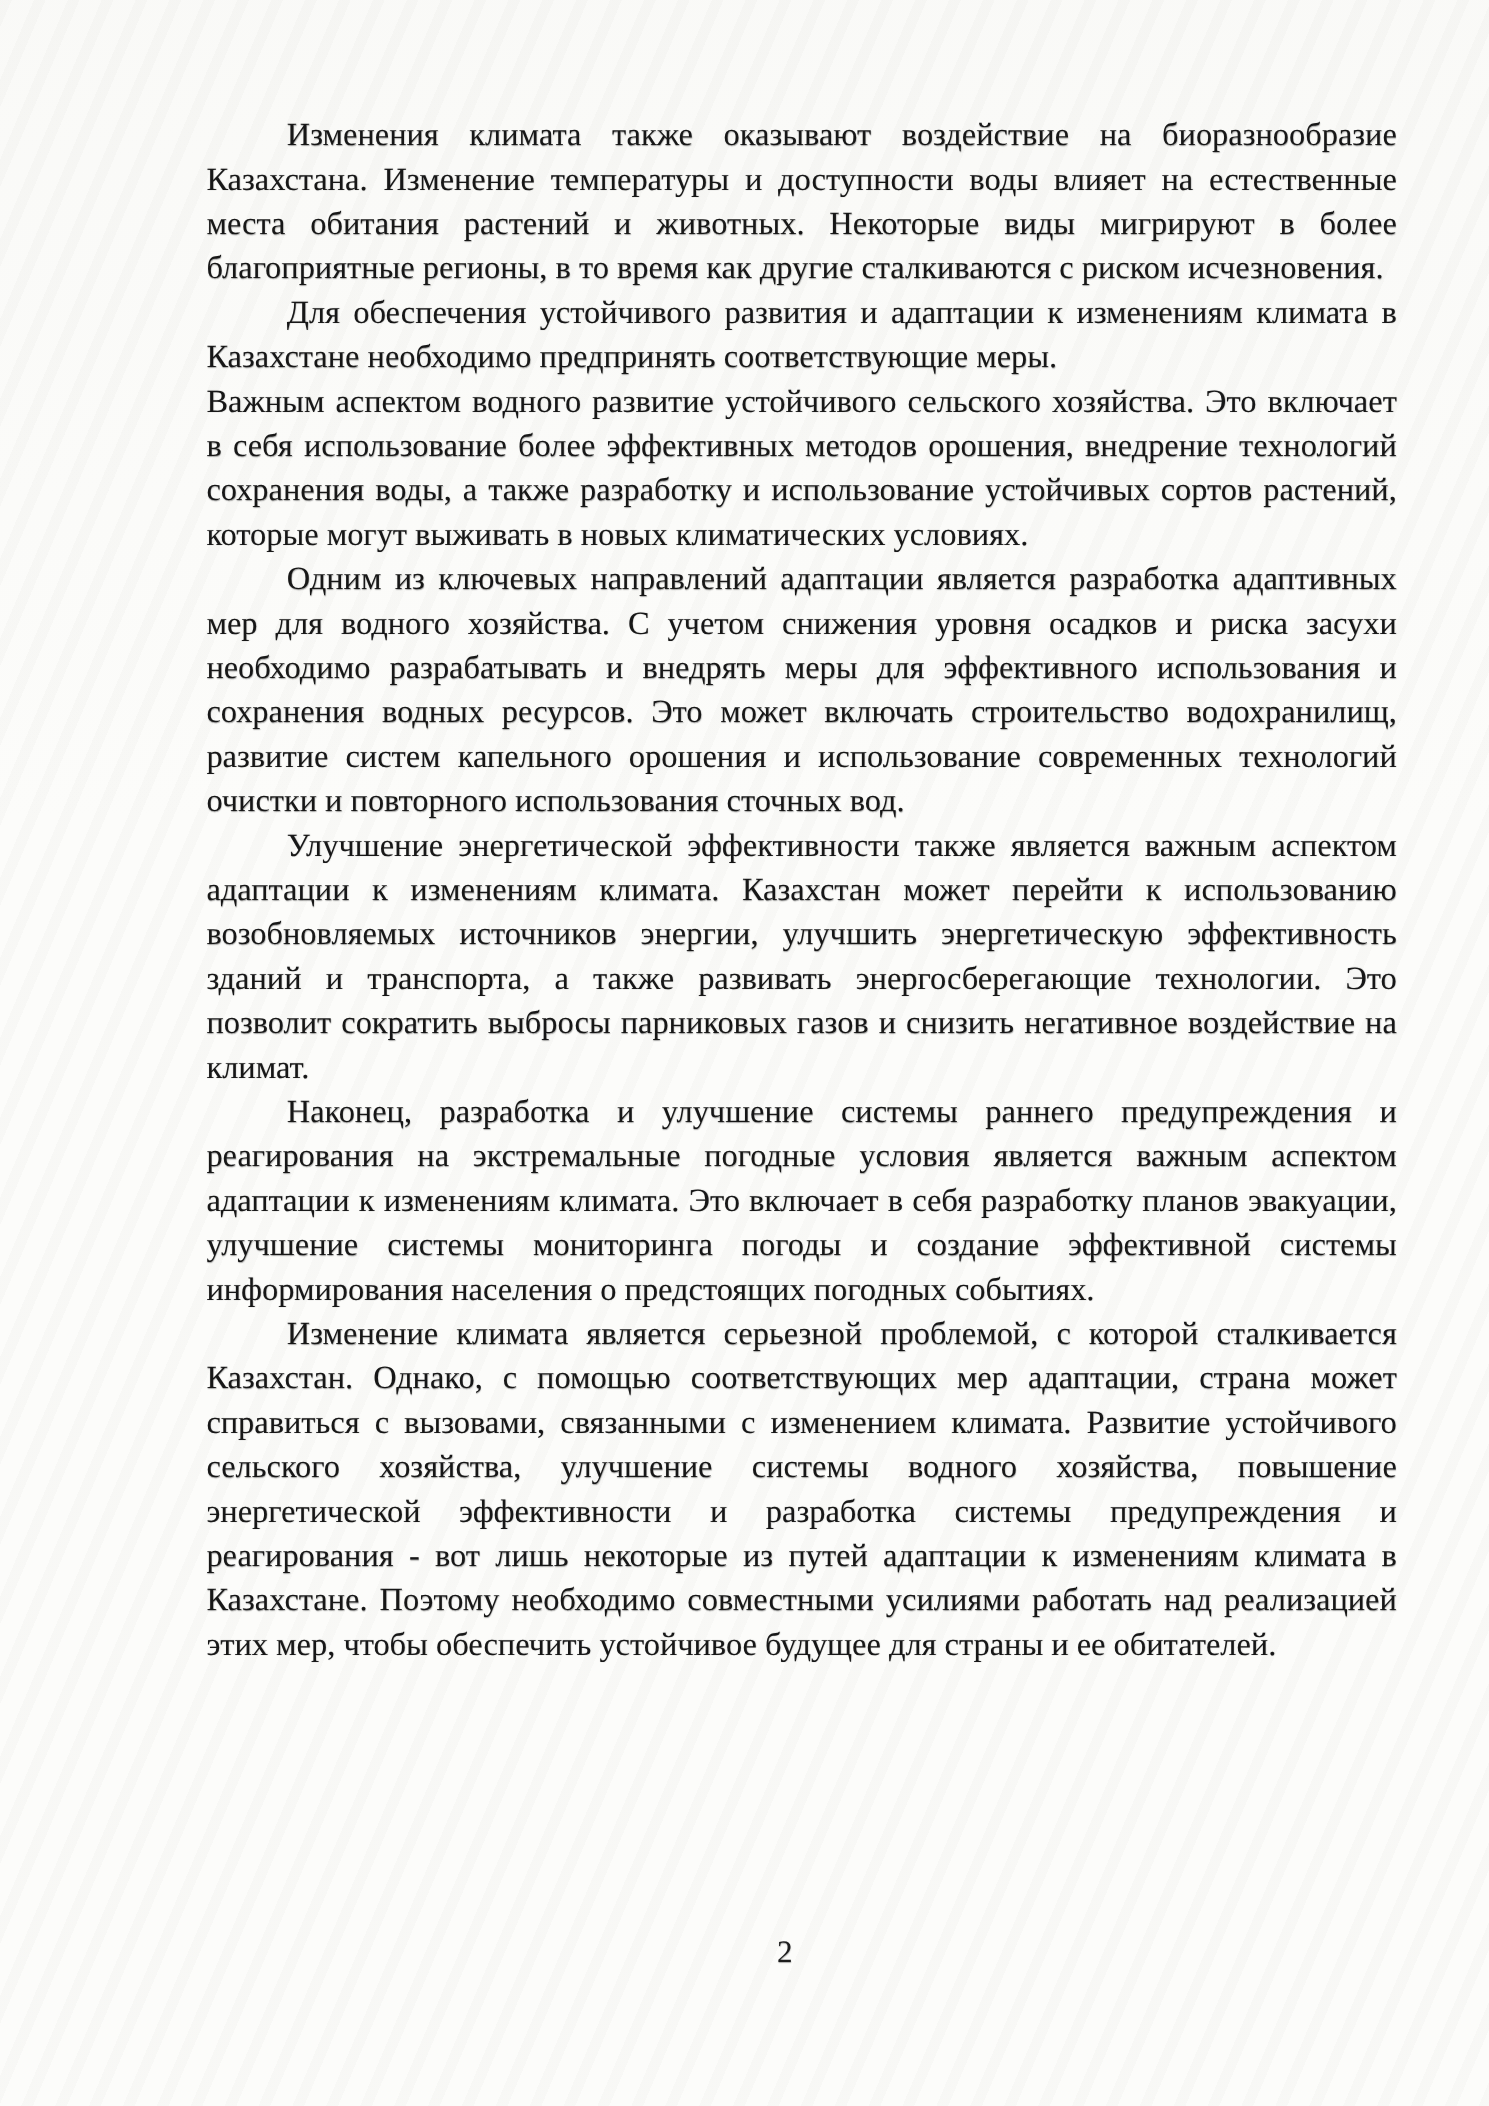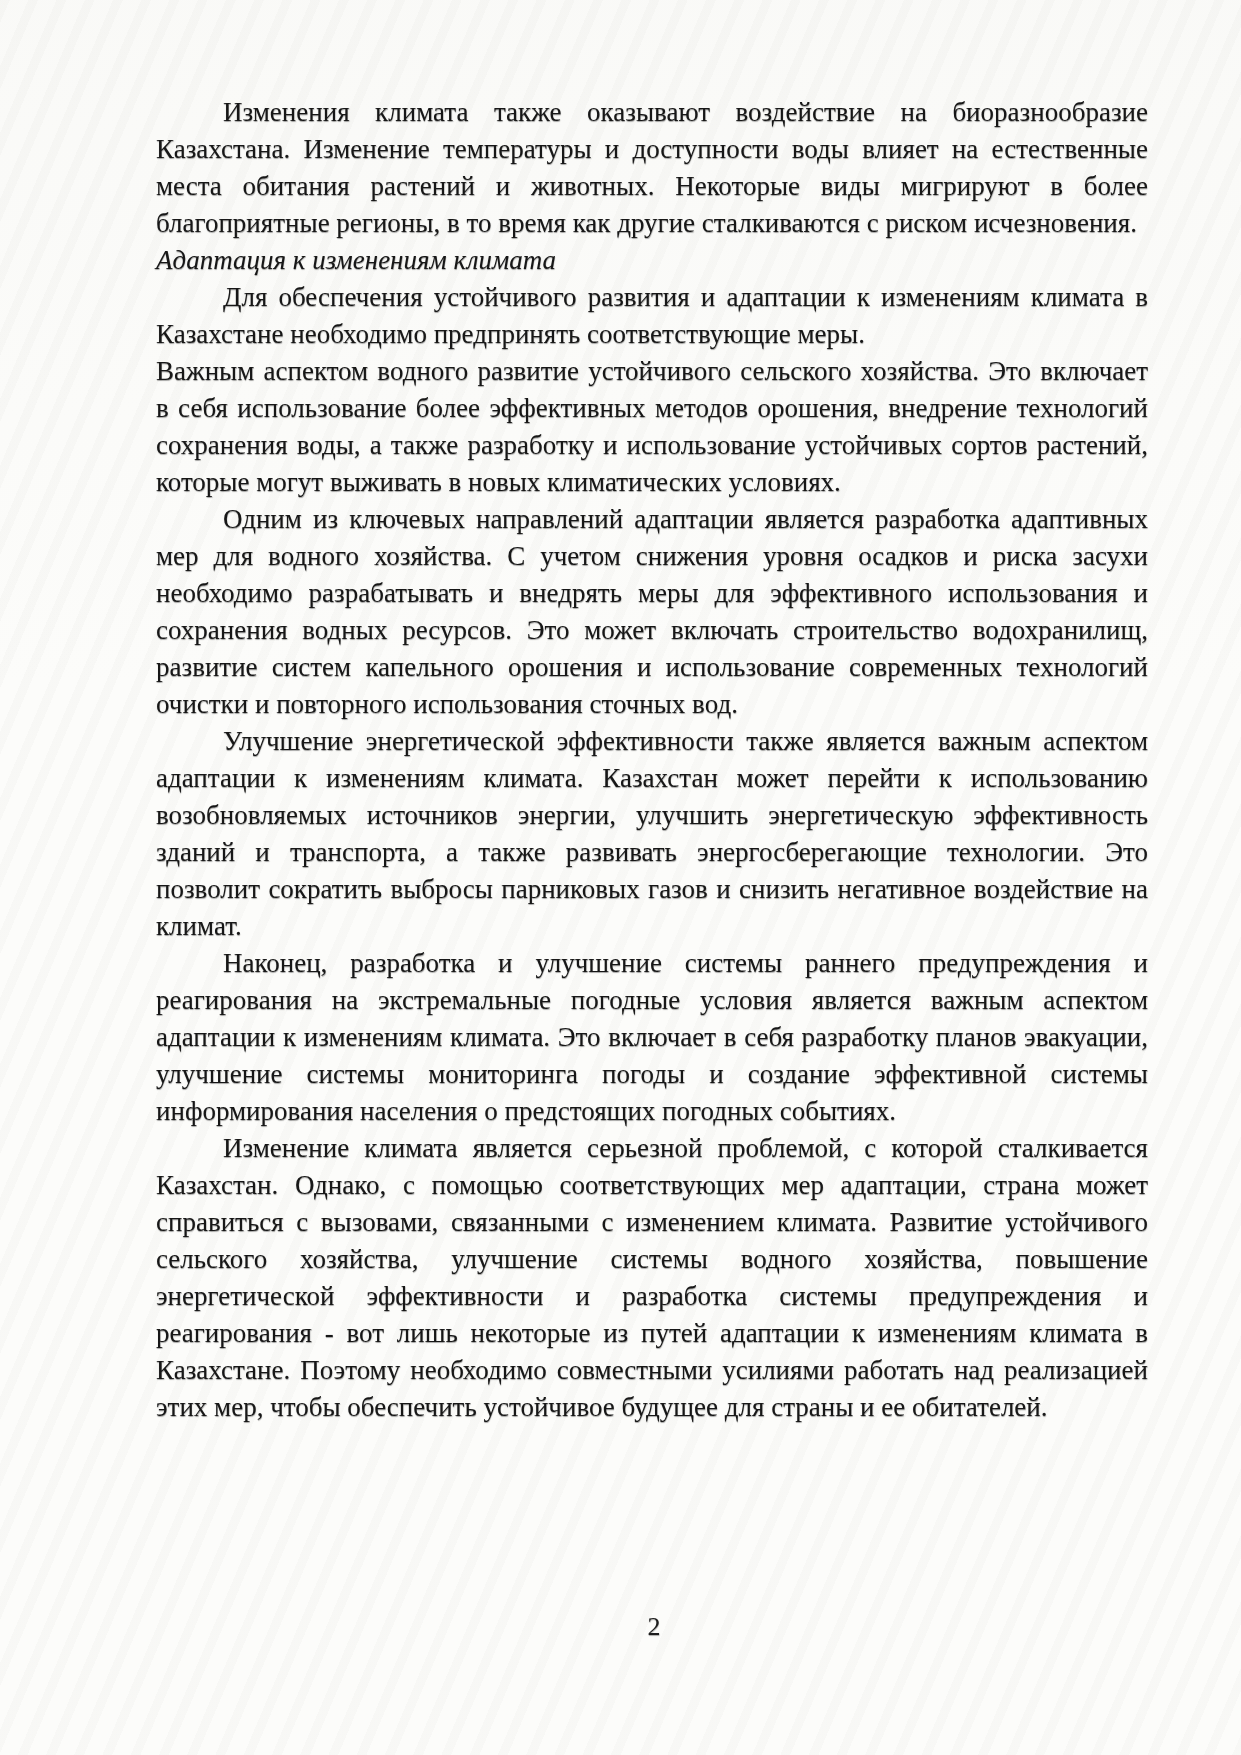--- a/index.html
+++ b/index.html
@@ -20,21 +20,21 @@
     inset: 0;
     background:
       repeating-linear-gradient(113deg,
         rgba(170,170,162,0.05) 0px, rgba(170,170,162,0.05) 9px,
         rgba(255,255,255,0) 9px, rgba(255,255,255,0) 26px),
       linear-gradient(180deg, rgba(210,210,204,0.06), rgba(255,255,255,0) 40%);
     pointer-events: none;
   }
   .text-block {
     position: absolute;
-    left: 156px;
+    left: 172px;
     top: 94px;
     width: 992px;
   }
   .para {
     margin: 0;
     font-size: 27px;
     line-height: 37px;
     text-align: justify;
     color: #171717;
     text-shadow: 0.3px 0.5px 0.9px rgba(55,55,55,0.45);
@@ -57,21 +57,20 @@
   }
 </style>
 </head>
 <body>
 
 <div class="scan-texture"></div>
 
 <div class="text-block">
   <p class="para indent">Изменения климата также оказывают воздействие на биоразнообразие Казахстана. Изменение температуры и доступности воды влияет на естественные места обитания растений и животных. Некоторые виды мигрируют в более благоприятные регионы, в то время как другие сталкиваются с риском исчезновения.</p>
 
-  <p class="para heading">Адаптация к изменениям климата</p>
 
   <p class="para indent">Для обеспечения устойчивого развития и адаптации к изменениям климата в Казахстане необходимо предпринять соответствующие меры.</p>
 
   <p class="para">Важным аспектом водного развитие устойчивого сельского хозяйства. Это включает в себя использование более эффективных методов орошения, внедрение технологий сохранения воды, а также разработку и использование устойчивых сортов растений, которые могут выживать в новых климатических условиях.</p>
 
   <p class="para indent">Одним из ключевых направлений адаптации является разработка адаптивных мер для водного хозяйства. С учетом снижения уровня осадков и риска засухи необходимо разрабатывать и внедрять меры для эффективного использования и сохранения водных ресурсов. Это может включать строительство водохранилищ, развитие систем капельного орошения и использование современных технологий очистки и повторного использования сточных вод.</p>
 
   <p class="para indent">Улучшение энергетической эффективности также является важным аспектом адаптации к изменениям климата. Казахстан может перейти к использованию возобновляемых источников энергии, улучшить энергетическую эффективность зданий и транспорта, а также развивать энергосберегающие технологии. Это позволит сократить выбросы парниковых газов и снизить негативное воздействие на климат.</p>
 
   <p class="para indent">Наконец, разработка и улучшение системы раннего предупреждения и реагирования на экстремальные погодные условия является важным аспектом адаптации к изменениям климата. Это включает в себя разработку планов эвакуации, улучшение системы мониторинга погоды и создание эффективной системы информирования населения о предстоящих погодных событиях.</p>

